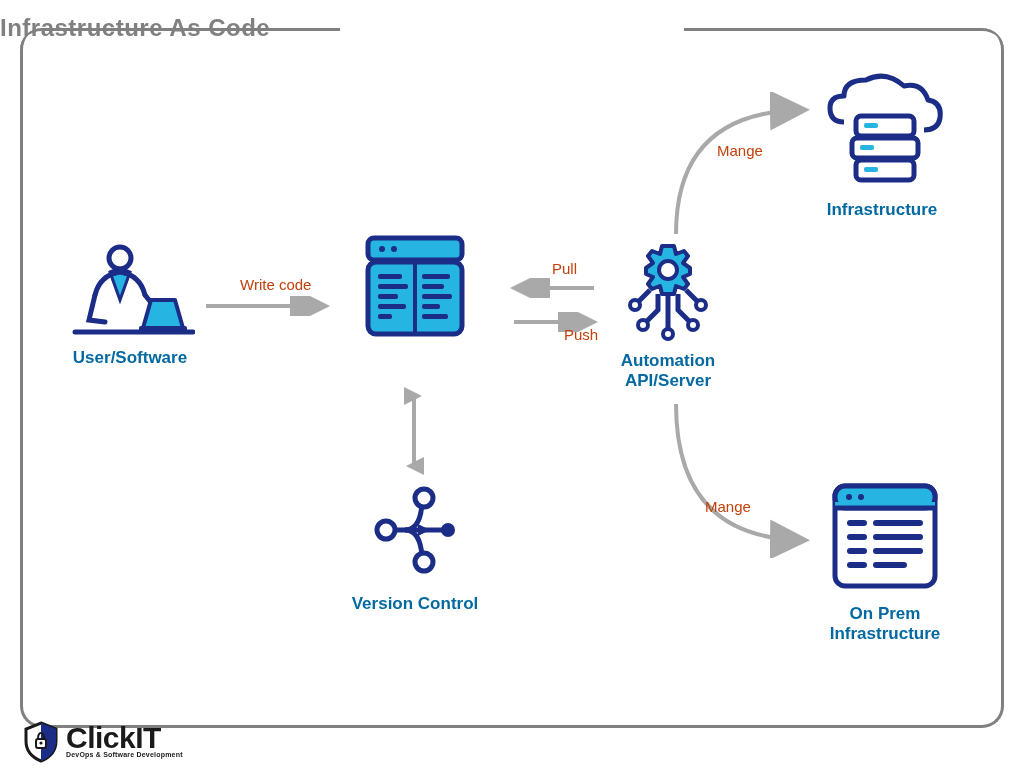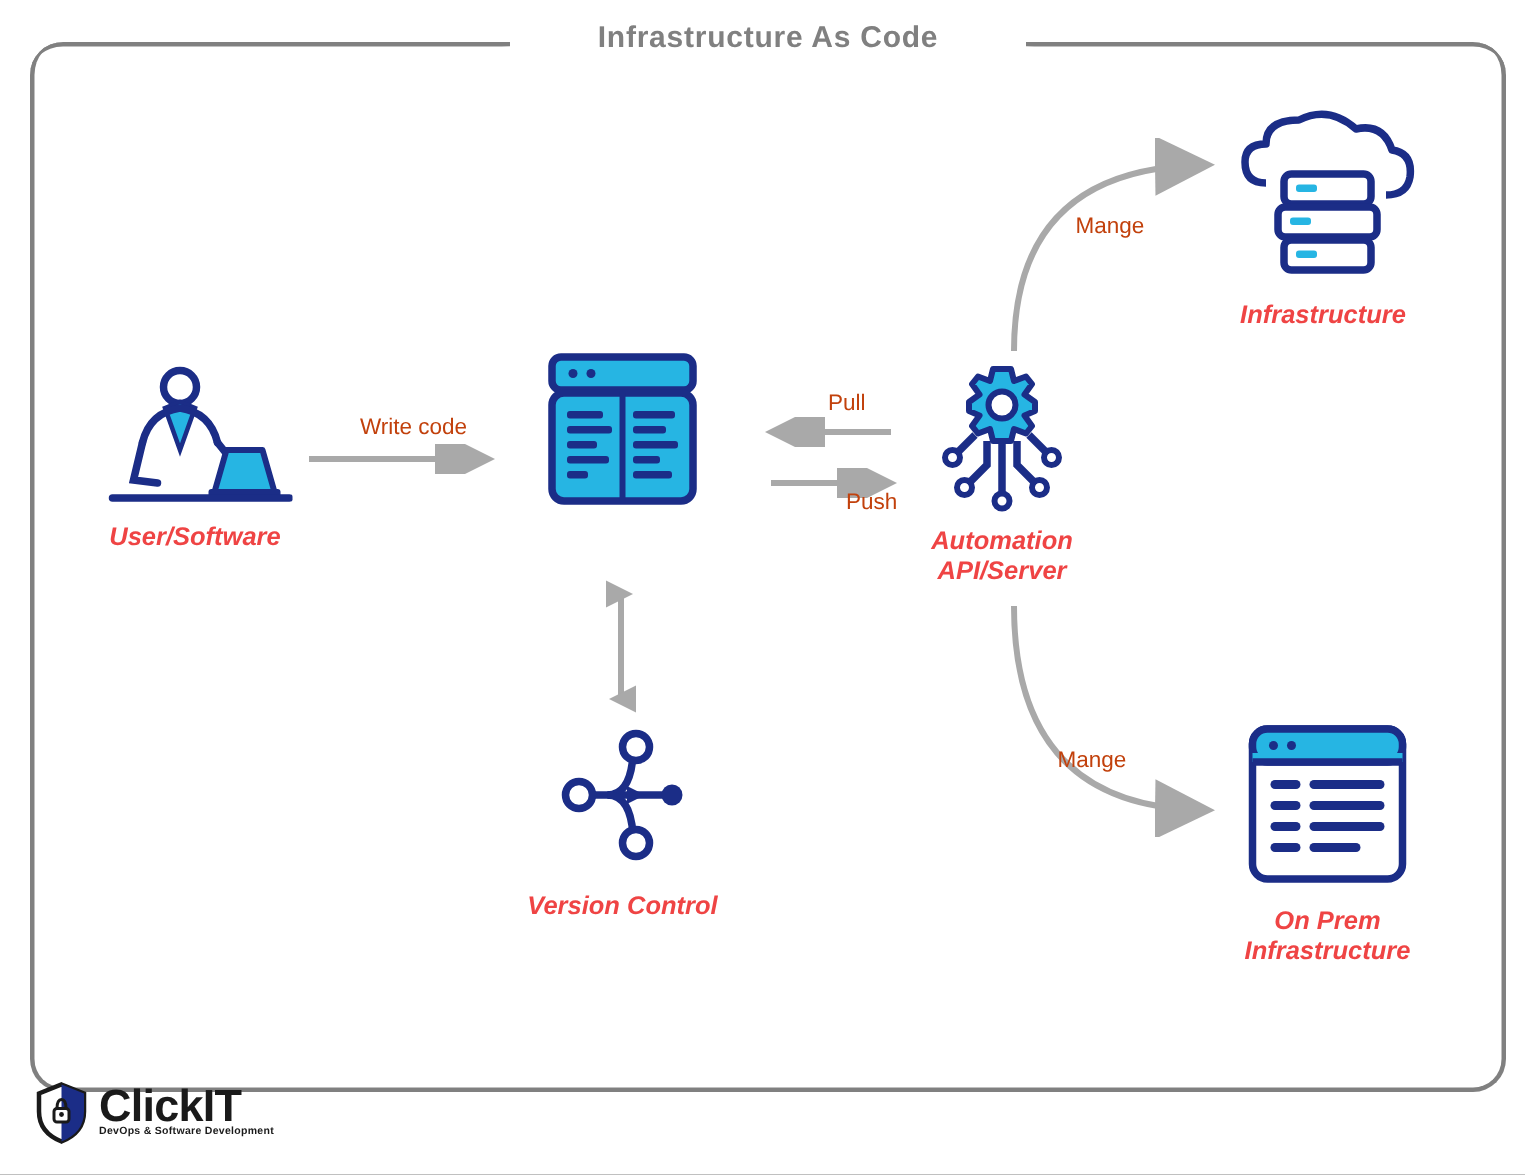--- a/index.html
+++ b/index.html
@@ -36,37 +36,36 @@
     top: 28px;
     width: 320px;
     height: 22px;
     border-top: 3px solid #808080;
     border-top-right-radius: 22px;
   }
   .title {
     position: absolute;
     left: 0; right: 0;
     top: 14px;
-    text-align: center;
-    font-size: 20px;
+    text-align: left;
+    font-size: 24px;
     font-weight: 700;
     color: #808080;
     letter-spacing: .5px;
   }
   .node {
     position: absolute;
     text-align: center;
   }
   .node-label {
     font-weight: 800;
     font-size: 17px;
-    color: #ef4444;
+    color: #0369a1;
     line-height: 1.2;
     margin-top: 8px;
-    font-style: italic;
   }
   .edge-label {
     position: absolute;
     font-size: 15px;
     color: #c2410c;
     font-weight: 500;
   }
   .logo {
     position: absolute;
     left: 22px;

